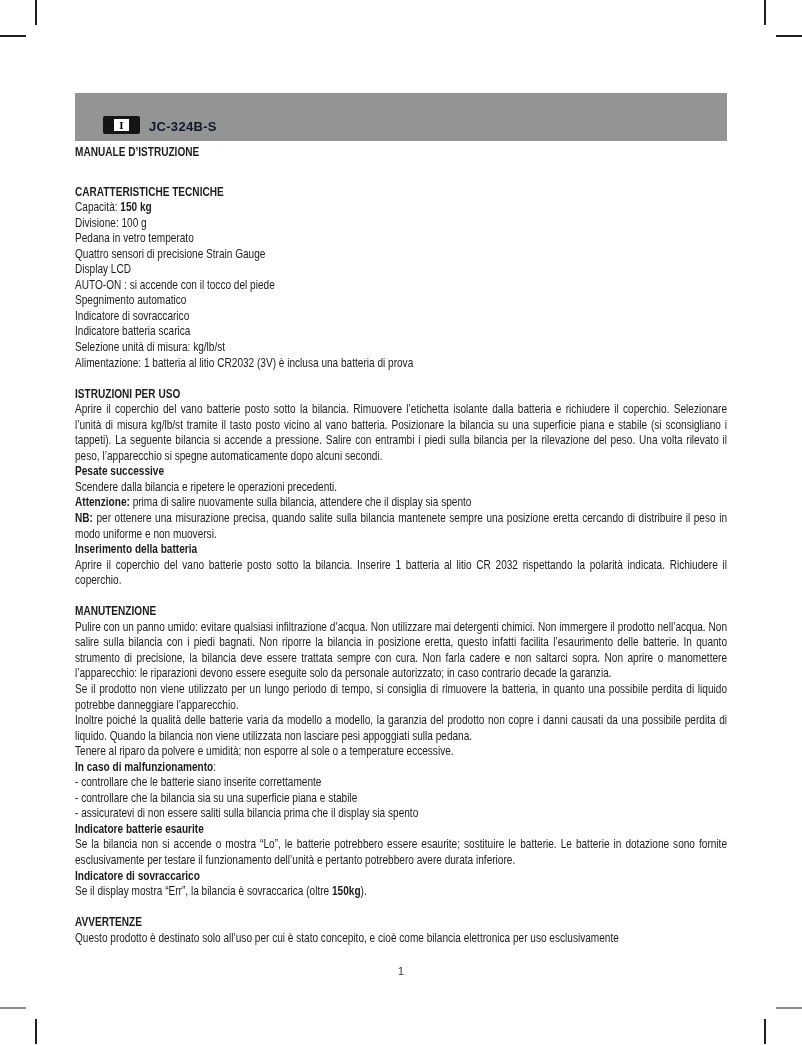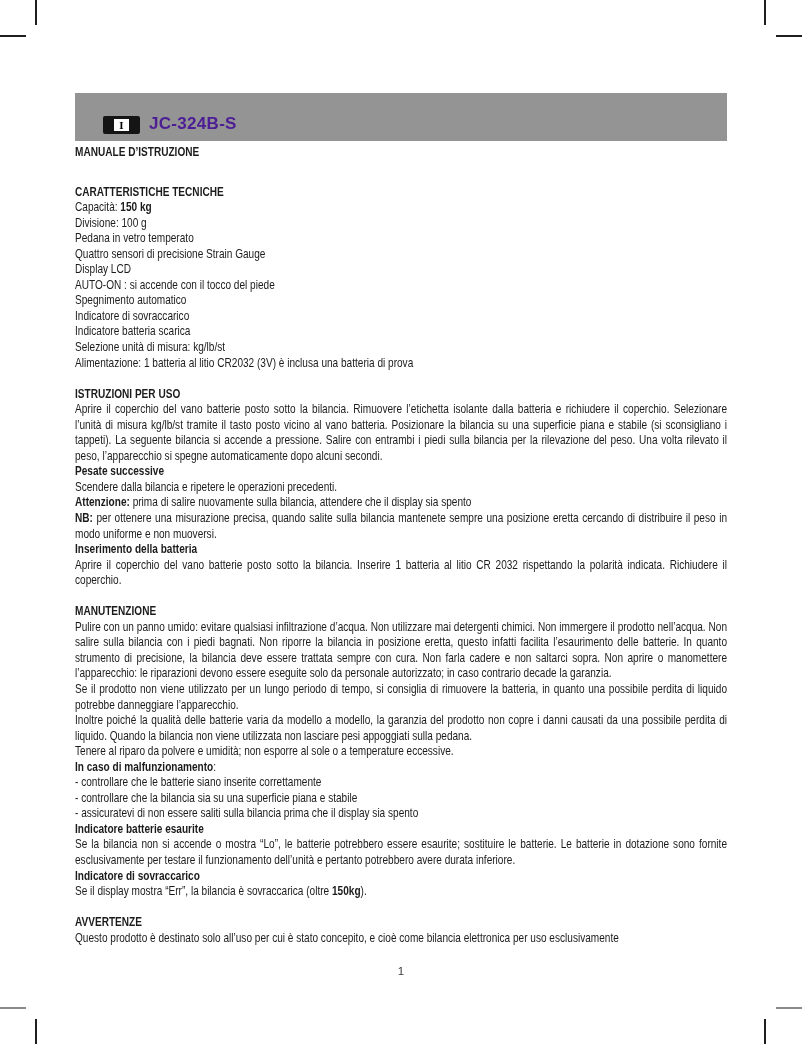--- a/index.html
+++ b/index.html
@@ -29,21 +29,21 @@
   .lang-plate {
     width:37px; height:18px; background:#151515; border-radius:2px;
     display:flex; align-items:center; justify-content:center; flex:0 0 auto;
   }
   .lang-plate-inner {
     width:15px; height:12px; background:#ffffff; color:#000;
     display:flex; align-items:center; justify-content:center;
     font-family:"Liberation Serif", serif; font-weight:bold; font-size:11px; line-height:1;
   }
   .model {
-    color:#4c1d95; font-weight:bold; font-size:17px; margin-left:9px;
+    color:#0f172a; font-weight:bold; font-size:13px; margin-left:9px;
     letter-spacing:0.3px;
   }
   
   .squeeze {
     width:815px; transform:scaleX(0.8); transform-origin:0 0;
     font-size:12.6px; line-height:15.55px; text-align:justify;
     margin-top:4px;
   }
   .squeeze p, .squeeze .h, .squeeze .lines { margin:0; padding:0; }
   .h { font-weight:bold; }

